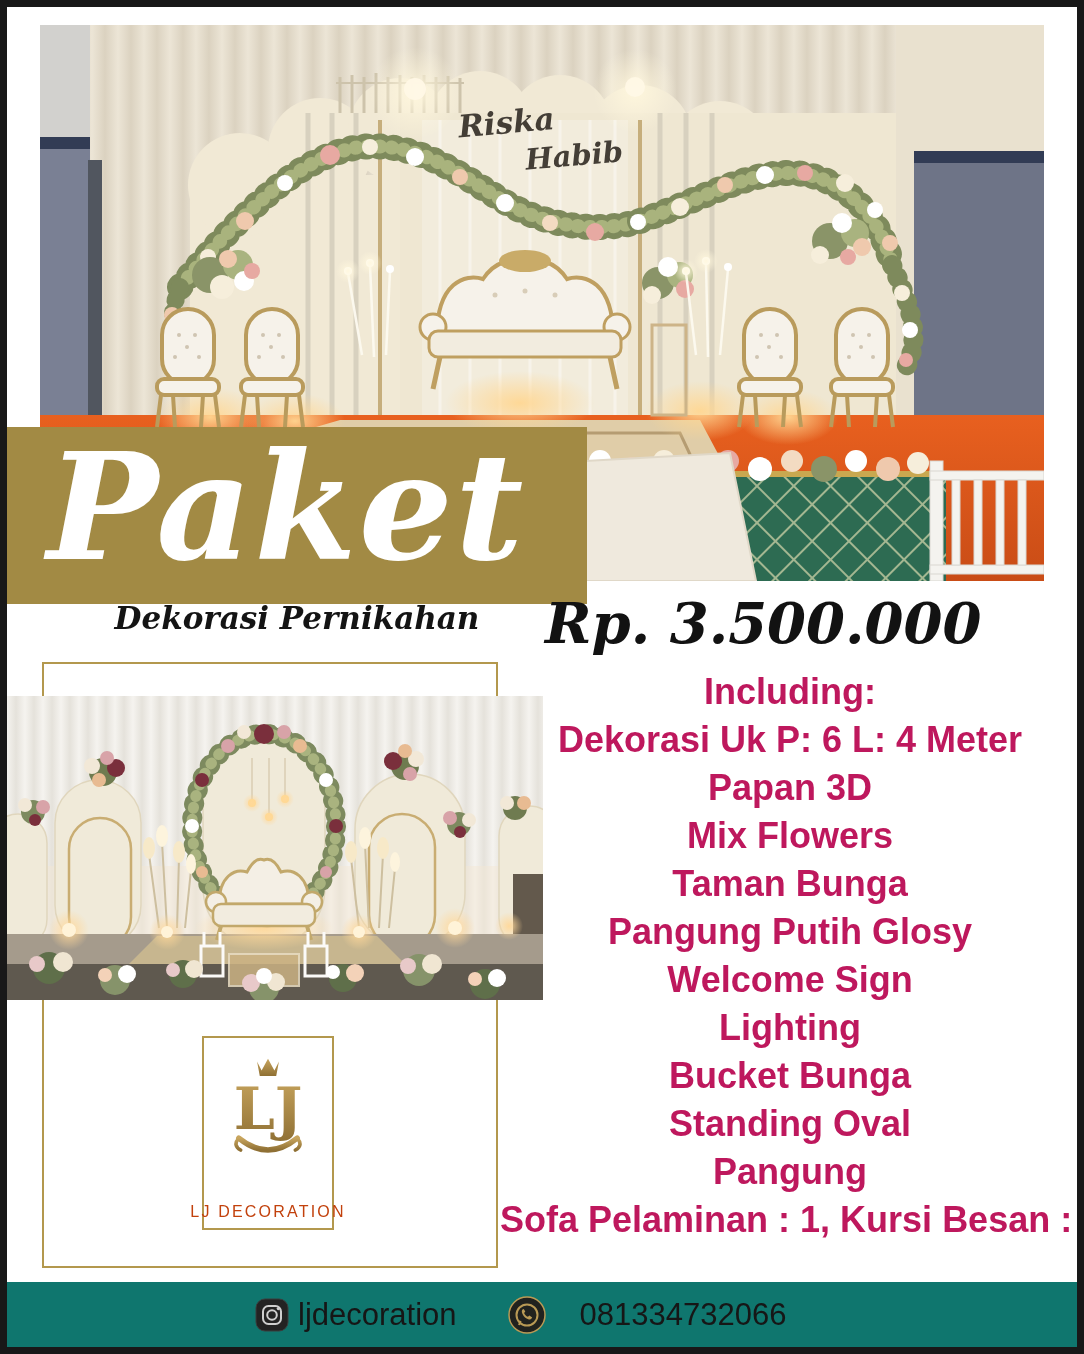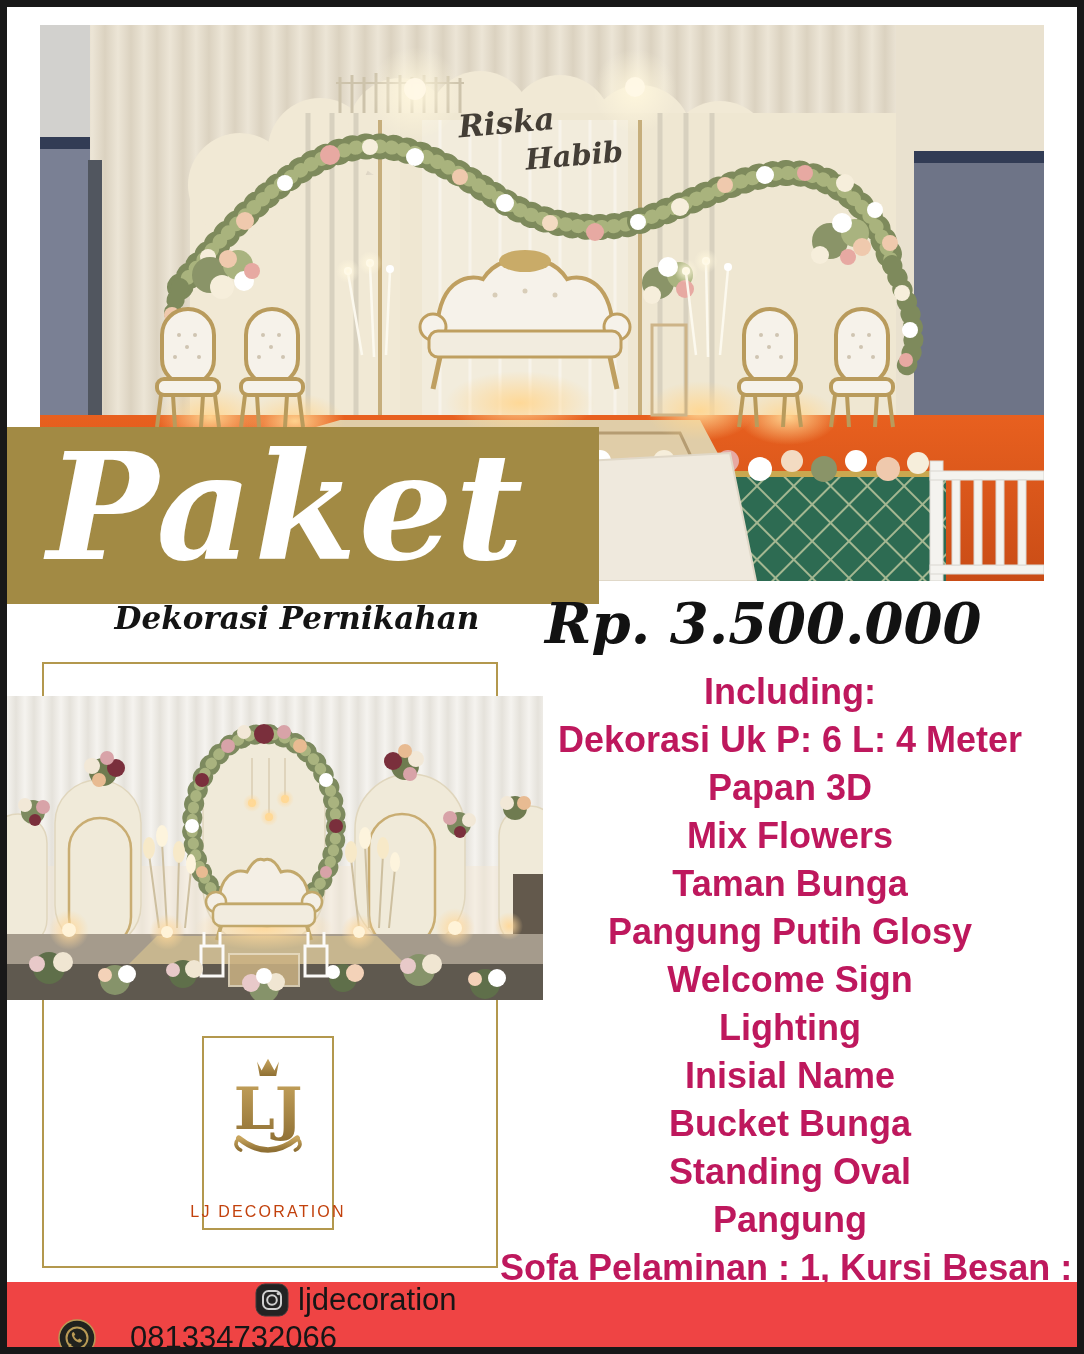--- a/index.html
+++ b/index.html
@@ -2,36 +2,36 @@
 <html><head>
 <meta charset="utf-8">
 <style>
   html,body{margin:0;padding:0;background:#ffffff;}
   #canvas{position:relative;width:1084px;height:1354px;background:#ffffff;overflow:hidden;
           font-family:"Liberation Sans",sans-serif;}
   .frame{position:absolute;inset:0;border:7px solid #181818;pointer-events:none;z-index:60;}
   .photo{position:absolute;overflow:hidden;background:#e8e1d2;}
   #main-photo{left:40px;top:25px;width:1004px;height:556px;}
   #secondary-photo{left:7px;top:696px;width:536px;height:304px;z-index:8;}
-  #gold-band{position:absolute;left:7px;top:427px;width:580px;height:177px;background:#a28a44;z-index:10;padding-left:12px;}
+  #gold-band{position:absolute;left:7px;top:427px;width:580px;height:177px;background:#a28a44;z-index:10;}
   .script{font-family:"DejaVu Serif",serif;font-style:italic;font-weight:bold;}
   #title{position:absolute;left:40px;top:-8px;font-size:148px;line-height:177px;color:#ffffff;
          letter-spacing:2px;white-space:nowrap;}
   #subtitle{position:absolute;left:7px;top:600px;width:580px;text-align:center;font-size:31px;
             color:#141414;z-index:11;}
   #price{position:absolute;left:545px;top:590px;width:525px;font-size:56px;
          color:#121212;white-space:nowrap;z-index:11;}
   #including{position:absolute;left:500px;top:668px;width:580px;text-align:center;color:#be185d;z-index:11;}
   #including .line{font-size:36px;line-height:48px;font-weight:600;white-space:nowrap;}
   #left-frame{position:absolute;left:42px;top:662px;width:452px;height:602px;border:2px solid #b3984d;z-index:5;}
   #logo-box{position:absolute;left:202px;top:1036px;width:128px;height:190px;border:2px solid #b3984d;
             background:#ffffff;z-index:9;display:flex;flex-direction:column;align-items:center;justify-content:center;gap:24px;}
   #logo-label{font-size:16px;letter-spacing:2.2px;color:#c2410c;margin-top:8px;white-space:nowrap;}
-  #footer-bar{position:absolute;left:7px;top:1282px;width:1070px;height:65px;background:#ef4444;z-index:20;
-              display:flex;flex-direction:column;}
+  #footer-bar{position:absolute;left:7px;top:1282px;width:1070px;height:65px;background:#0f766e;z-index:20;
+              display:flex;align-items:center;}
   .contact{display:flex;align-items:center;color:#161616;}
   .contact-text{font-size:31px;margin-left:9px;}
   #ig-wrap{margin-left:248px;}
   #wa-wrap{margin-left:50px;gap:24px;}
 </style>
 </head>
 <body>
 
 <div id="canvas">
 
@@ -333,21 +333,20 @@
 
   <div id="including">
     <div class="line">Including:</div>
     <div class="line">Dekorasi Uk P: 6 L: 4 Meter</div>
     <div class="line">Papan 3D</div>
     <div class="line">Mix Flowers</div>
     <div class="line">Taman Bunga</div>
     <div class="line">Pangung Putih Glosy</div>
     <div class="line">Welcome Sign</div>
     <div class="line">Lighting</div>
-    <div class="line">Inisial Name</div>
     <div class="line">Bucket Bunga</div>
     <div class="line">Standing Oval</div>
     <div class="line">Pangung</div>
     <div class="line">Sofa Pelaminan : 1, Kursi Besan : 4</div>
   </div>
 
   <div id="left-frame"></div>
 
   <div id="secondary-photo" class="photo">
     <svg width="536" height="304" viewBox="0 0 536 304">

